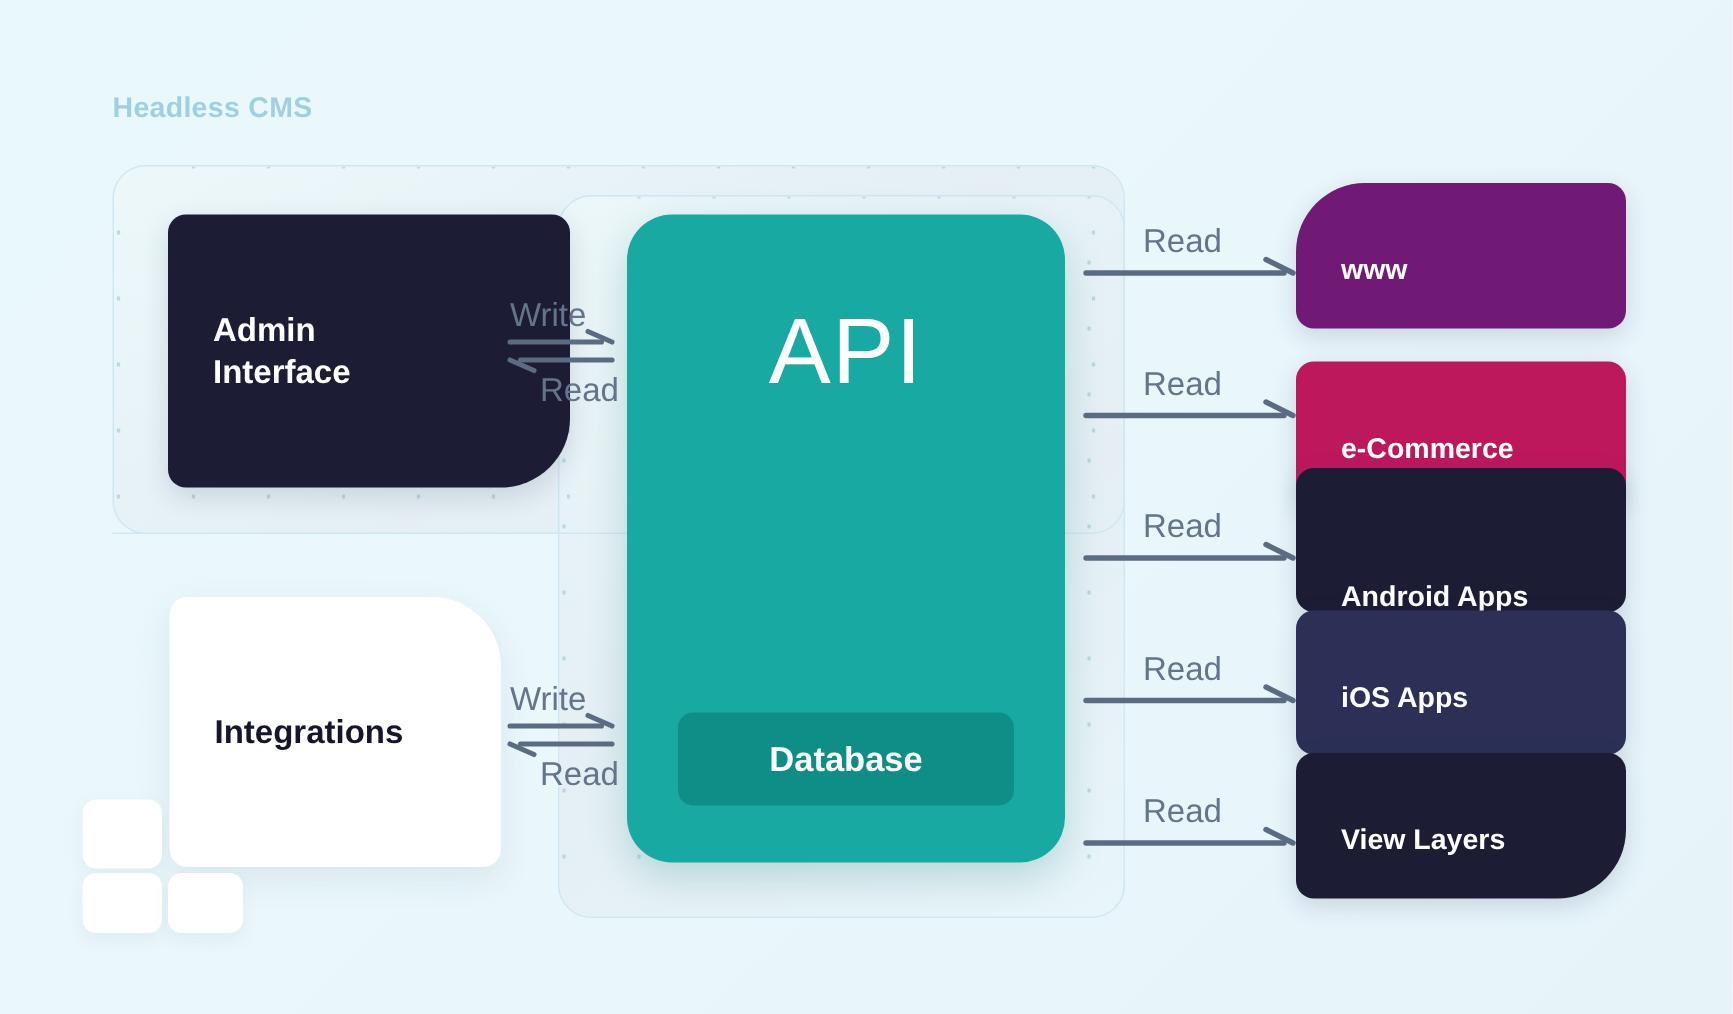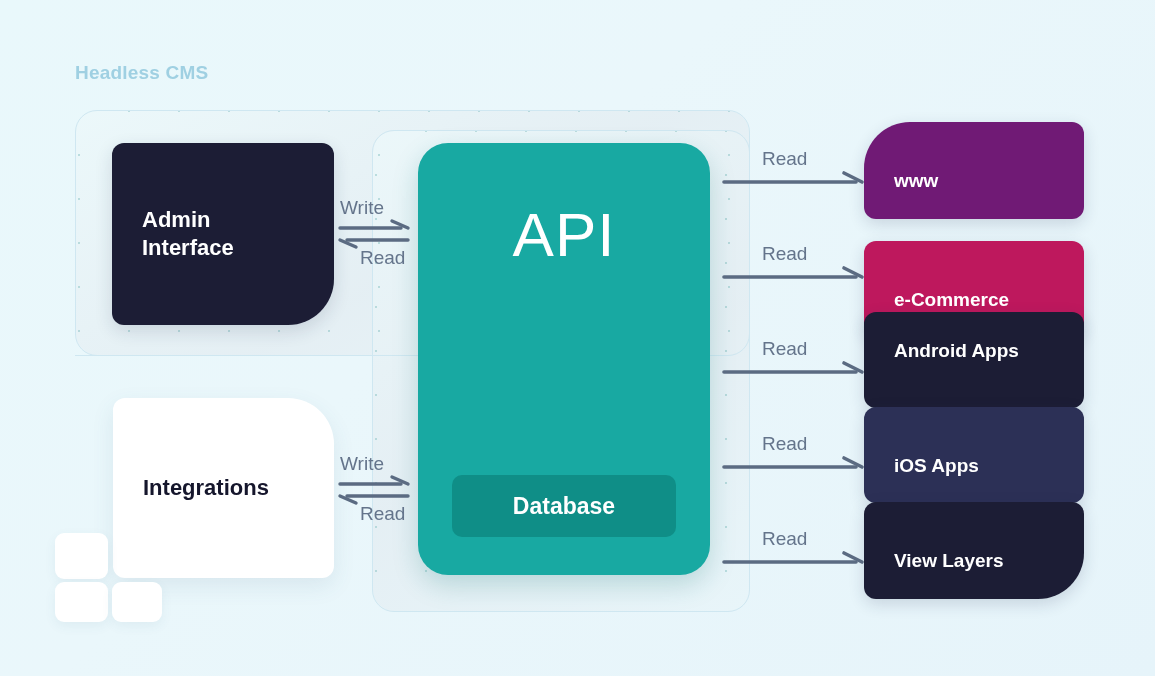--- a/index.html
+++ b/index.html
@@ -66,21 +66,21 @@
     font-size: 22px;
     font-weight: 700;
     line-height: 1.28;
     padding-left: 30px;
     box-shadow: 0 6px 18px rgba(30,45,80,.14);
   }
 
   
   #node-admin {
     left: 112px; top: 143px;
-    width: 222px; height: 182px;
+    width: 268px; height: 182px;
     background: #1c1d35;
     border-radius: 12px 12px 46px 12px;
     align-items: center;
   }
 
   
   #node-custom {
     left: 113px; top: 398px;
     width: 221px; height: 180px;
     background: #ffffff;
@@ -153,21 +153,21 @@
   }
   #conn-h {
     left: 75px; top: 355px; width: 300px; height: 0;
     border-width: 0 0 1.6px 0;
   }
 
   
   .arrow-group { position: absolute; }
   .arrow-label {
     position: absolute;
-    font-size: 19px;
+    font-size: 22px;
     font-weight: 400;
     color: #64748b;
     white-space: nowrap;
   }
   svg.arrow { position: absolute; overflow: visible; }
 </style>
 </head>
 <body>
 
 <div id="stage">
@@ -226,21 +226,21 @@
       </div>
     </div>
 
   <div id="clients">
       <div class="client" style="top: 122px; height: 97px; background: #701a75; border-radius: 46px 12px 12px; align-items: flex-start; padding-top: 48px;">
         <span>www</span>
       </div>
       <div class="client" style="top: 217px; height: 96px; background: #be185d; border-radius: 12px; align-items: flex-start; padding-top: 48px; margin-top: 24px;">
         <span>e-Commerce</span>
       </div>
-      <div class="client" style="top: 312px; height: 96px; background: rgb(28, 29, 53); border-radius: 12px; align-items: flex-start; padding-top: 28px; text-align: right;">
+      <div class="client" style="top: 312px; height: 96px; background: rgb(28, 29, 53); border-radius: 12px; align-items: flex-start; padding-top: 76px; text-align: right;">
         <span>Android Apps</span>
       </div>
       <div class="client" style="top: 407px; height: 96px; background: rgb(44, 48, 86); border-radius: 12px; align-items: flex-start; padding-top: 48px;">
         <span>iOS Apps</span>
       </div>
       <div class="client" style="top: 502px; height: 97px; background: rgb(28, 29, 53); border-radius: 12px 12px 46px; align-items: flex-start; padding-top: 48px;">
         <span>View Layers</span>
       </div>
     </div>
 

